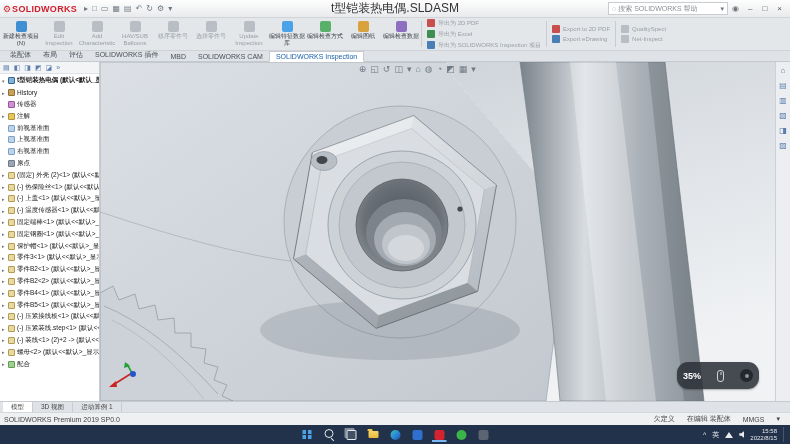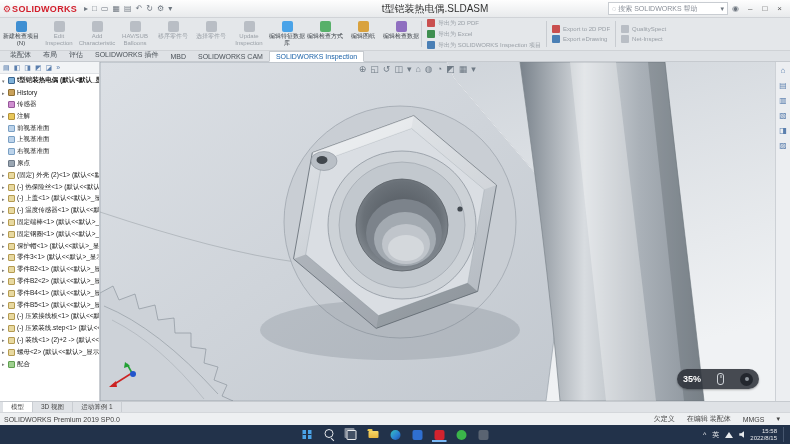--- a/index.html
+++ b/index.html
@@ -5,21 +5,21 @@
   *{margin:0;padding:0;box-sizing:border-box;}
   html,body{width:790px;height:444px;overflow:hidden;font-family:"Liberation Sans","DejaVu Sans",sans-serif;background:#eef0f2;}
   .app{width:790px;height:444px;display:flex;flex-direction:column;}
 
   
   .titlebar{height:18px;flex:none;display:flex;align-items:center;background:linear-gradient(#fefefe,#e8eaec);border-bottom:1px solid #d0d3d7;padding:0 3px;position:relative;}
   .sw-gear{color:#d21e2b;font-size:9px;margin-right:1px;}
   .sw-logo{color:#d21e2b;font-weight:bold;font-size:9px;letter-spacing:.3px;margin-right:5px;}
   .qa-row{display:flex;align-items:center;}
   .qa-icon{font-size:8px;color:#6f7780;margin:0 2px;cursor:default;}
-  .tb-title{position:absolute;left:50%;transform:translateX(-50%);font-size:10px;color:#333;white-space:nowrap;margin-left:40px;}
+  .tb-title{position:absolute;left:50%;transform:translateX(-50%);font-size:12px;color:#333;white-space:nowrap;}
   .tb-right{margin-left:auto;display:flex;align-items:center;gap:4px;}
   .search-box{display:flex;align-items:center;gap:2px;font-size:7px;color:#8a9099;background:#fff;border:1px solid #c9cdd2;padding:1px 3px;height:13px;width:120px;white-space:nowrap;overflow:hidden;}
   .search-box .mag{font-size:7px;color:#6f7780;}
   .sb-arrow{margin-left:auto;color:#6f7780;}
   .user-icon{font-size:8px;color:#6f7780;}
   .win-controls{display:flex;}
   .win-btn{font-size:8px;color:#555;padding:0 5px;}
 
   
   .ribbon{height:33px;flex:none;background:#e4e7ea;border-bottom:1px solid #cfd2d6;display:flex;align-items:stretch;padding:1px 2px;overflow:hidden;}
@@ -57,21 +57,21 @@
   .i-origin{background:#9aa6b2;border:1px solid #6d7987;}
   .i-part{background:#e8d9a0;border:1px solid #b49a50;}
   .i-mate{background:#9fd08f;border:1px solid #5f9e50;}
   .i-sensor{background:#cf8fd0;border:1px solid #96589a;}
 
   .viewport{flex:1;position:relative;min-width:0;overflow:hidden;}
   .viewport svg.model{position:absolute;inset:0;width:100%;height:100%;display:block;}
   .headsup{position:absolute;top:2px;left:47%;transform:translateX(-50%);display:flex;gap:4px;align-items:center;}
   .hu-icon{font-size:9px;color:#5e6a76;opacity:.85;cursor:default;}
   .triad{position:absolute;left:6px;bottom:6px;}
-  .battery{position:absolute;right:16px;bottom:12px;background:rgba(45,50,58,.88);color:#fff;border-radius:11px;height:20px;padding:0 6px;display:flex;align-items:center;gap:16px;font-size:9px;font-weight:bold;box-shadow:0 1px 2px rgba(0,0,0,.3);}
+  .battery{position:absolute;right:16px;bottom:12px;background:rgba(45,50,58,.88);color:#fff;border-radius:11px;height:27px;padding:0 6px;display:flex;align-items:center;gap:16px;font-size:9px;font-weight:bold;box-shadow:0 1px 2px rgba(0,0,0,.3);}
   .mouse-ic{width:7px;height:12px;border:1px solid #cfd3d8;border-radius:3px;display:inline-block;position:relative;}
   .mouse-ic::after{content:"";position:absolute;left:50%;top:1px;width:1px;height:3px;background:#cfd3d8;transform:translateX(-50%);}
   .batt-knob{width:13px;height:13px;border-radius:50%;background:#23272e;display:inline-flex;align-items:center;justify-content:center;}
   .batt-knob::after{content:"";width:4px;height:4px;border-radius:50%;background:#8d949b;}
 
   .right-rail{width:15px;flex:none;background:#eceef1;border-left:1px solid #cdd1d6;display:flex;flex-direction:column;align-items:center;padding-top:4px;gap:6px;}
   .rr-icon{font-size:8px;color:#5b7fae;cursor:default;}
 
   
   .model-tabs{height:11px;flex:none;background:#dfe2e6;border-top:1px solid #c6cacf;display:flex;align-items:stretch;padding-left:3px;}

